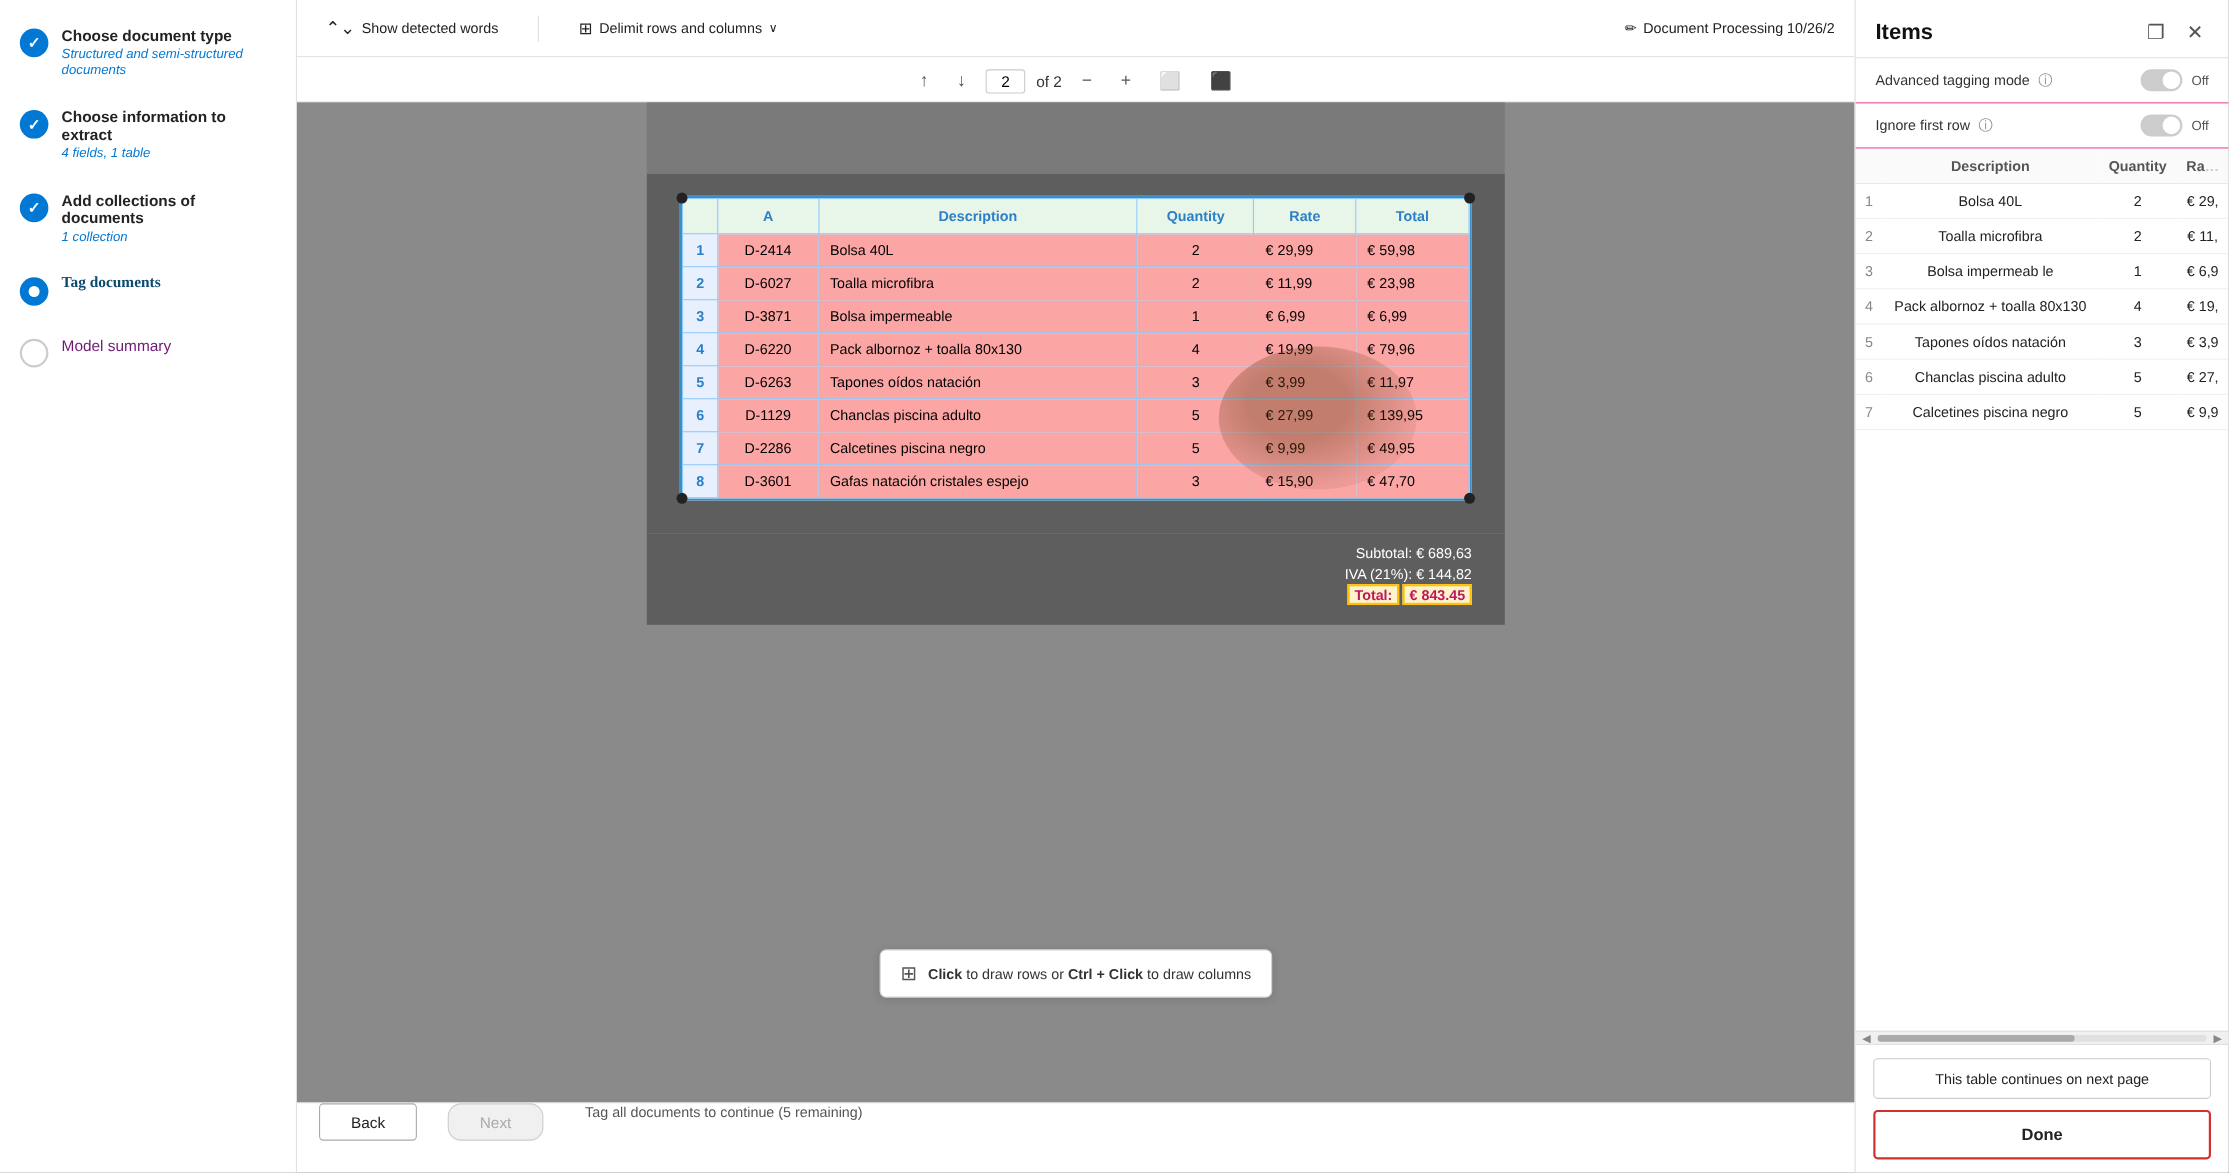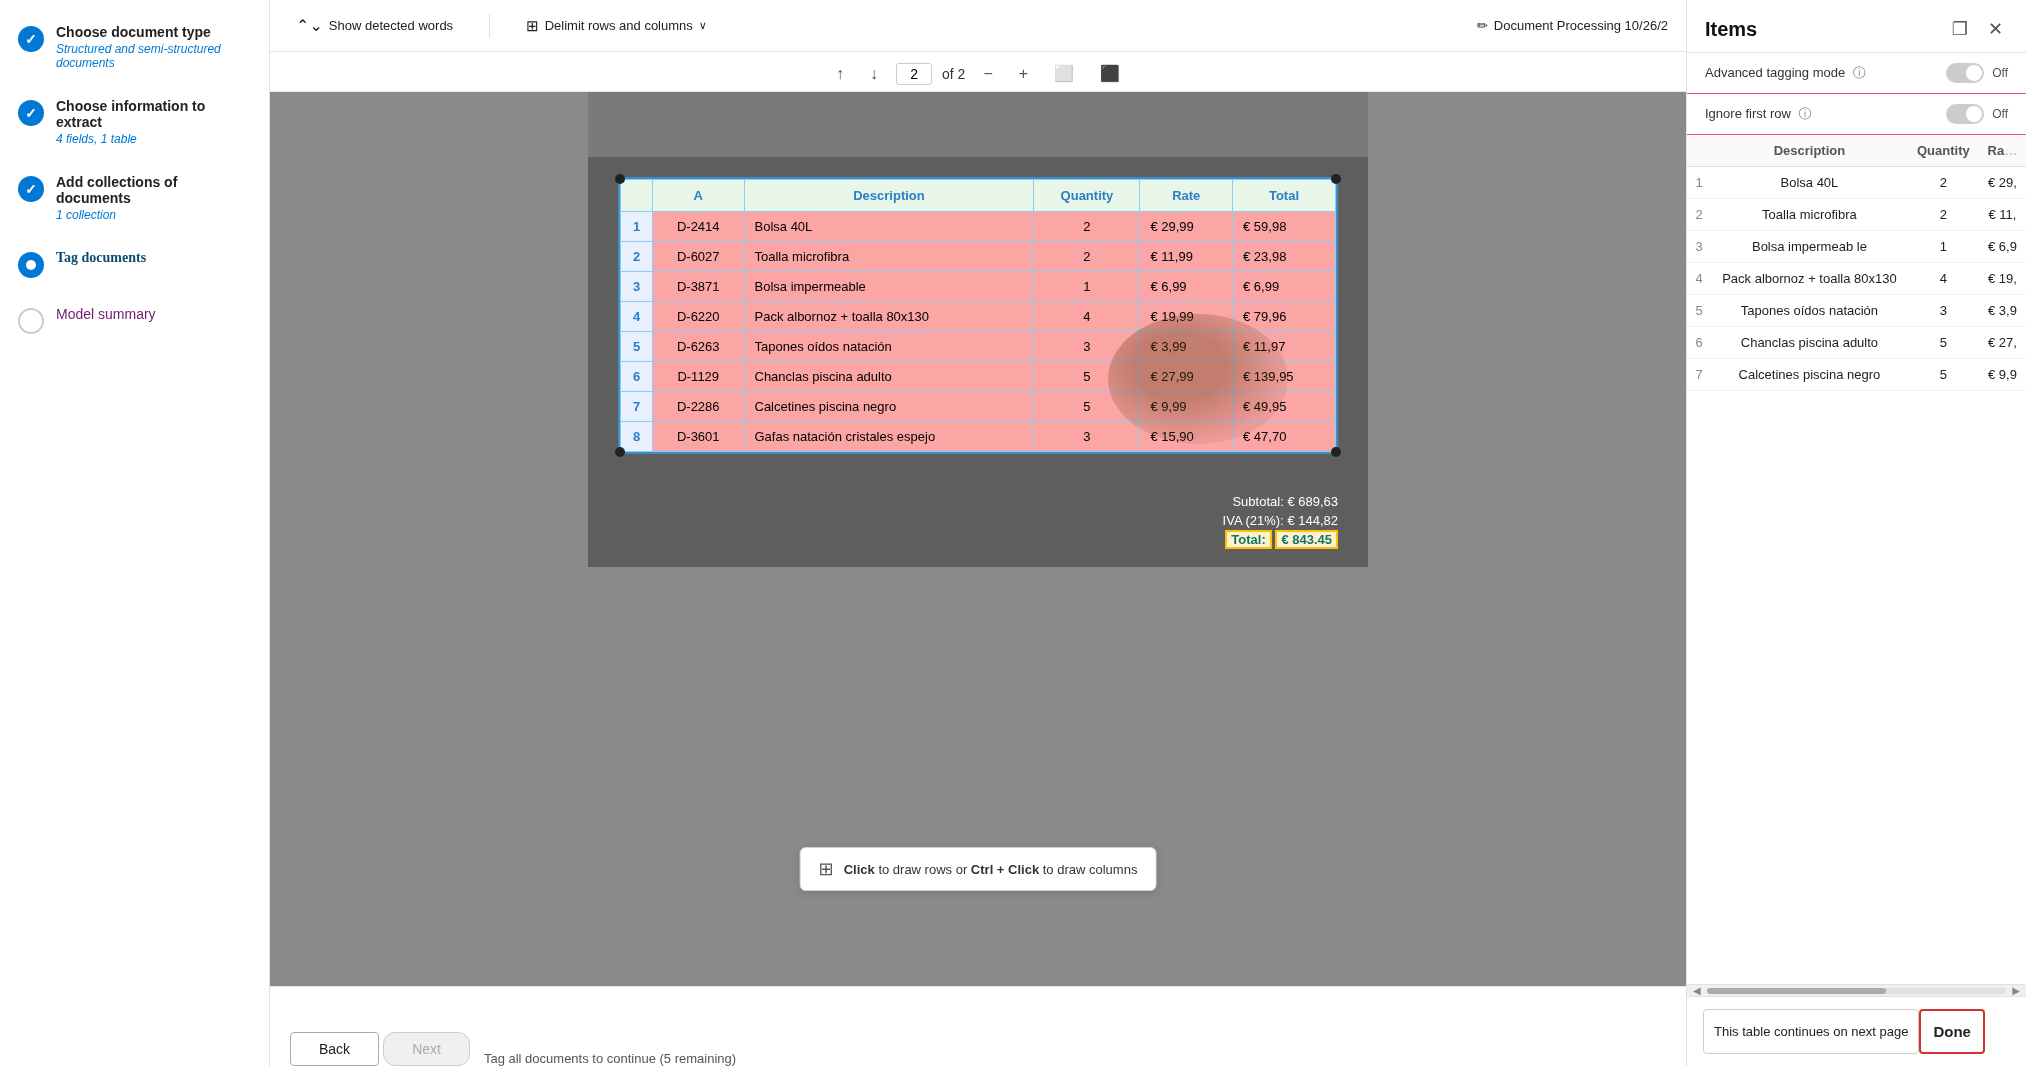--- a/index.html
+++ b/index.html
@@ -182,21 +182,21 @@
       gap: 4px;
     }
     .doc-footer .total-row {
       font-size: 13px;
       color: #fff;
     }
     .doc-footer .total-row.highlighted span {
       background: #fff3cd;
       border: 2px solid #ffc107;
       padding: 0 4px;
-      color: #0f766e;
+      color: #be185d;
       font-weight: 600;
     }
 
     
     .tooltip-bar {
       position: absolute;
       bottom: 95px;
       left: 50%;
       transform: translateX(-50%);
       background: #fff;
@@ -207,27 +207,27 @@
       color: #333;
       display: flex;
       align-items: center;
       gap: 10px;
       white-space: nowrap;
       box-shadow: 0 2px 8px rgba(0,0,0,0.12);
       z-index: 20;
     }
     
     .bottom-nav {
-      height: 80px;
+      height: 64px;
       background: #fff;
       border-top: 1px solid #e0e0e0;
       display: flex;
-      align-items: flex-end;
+      align-items: flex-start;
       padding: 0 20px;
-      gap: 4px;
+      gap: 28px;
     }
     .btn-back {
       padding: 8px 28px;
       border: 1px solid #aaa;
       background: #fff;
       border-radius: 4px;
       font-size: 14px;
       cursor: pointer;
       color: #222;
     }
@@ -360,21 +360,22 @@
       color: #888;
       cursor: pointer;
       padding: 0 2px;
     }
 
     
     .panel-bottom {
       border-top: 1px solid #e0e0e0;
       padding: 12px 16px;
       display: flex;
-      flex-direction: row;
+      flex-direction: column;
+      gap: 10px;
     }
     .btn-table-continues {
       padding: 10px;
       border: 1px solid #ccc;
       background: #fff;
       border-radius: 4px;
       font-size: 13px;
       cursor: pointer;
       color: #222;
       text-align: center;

